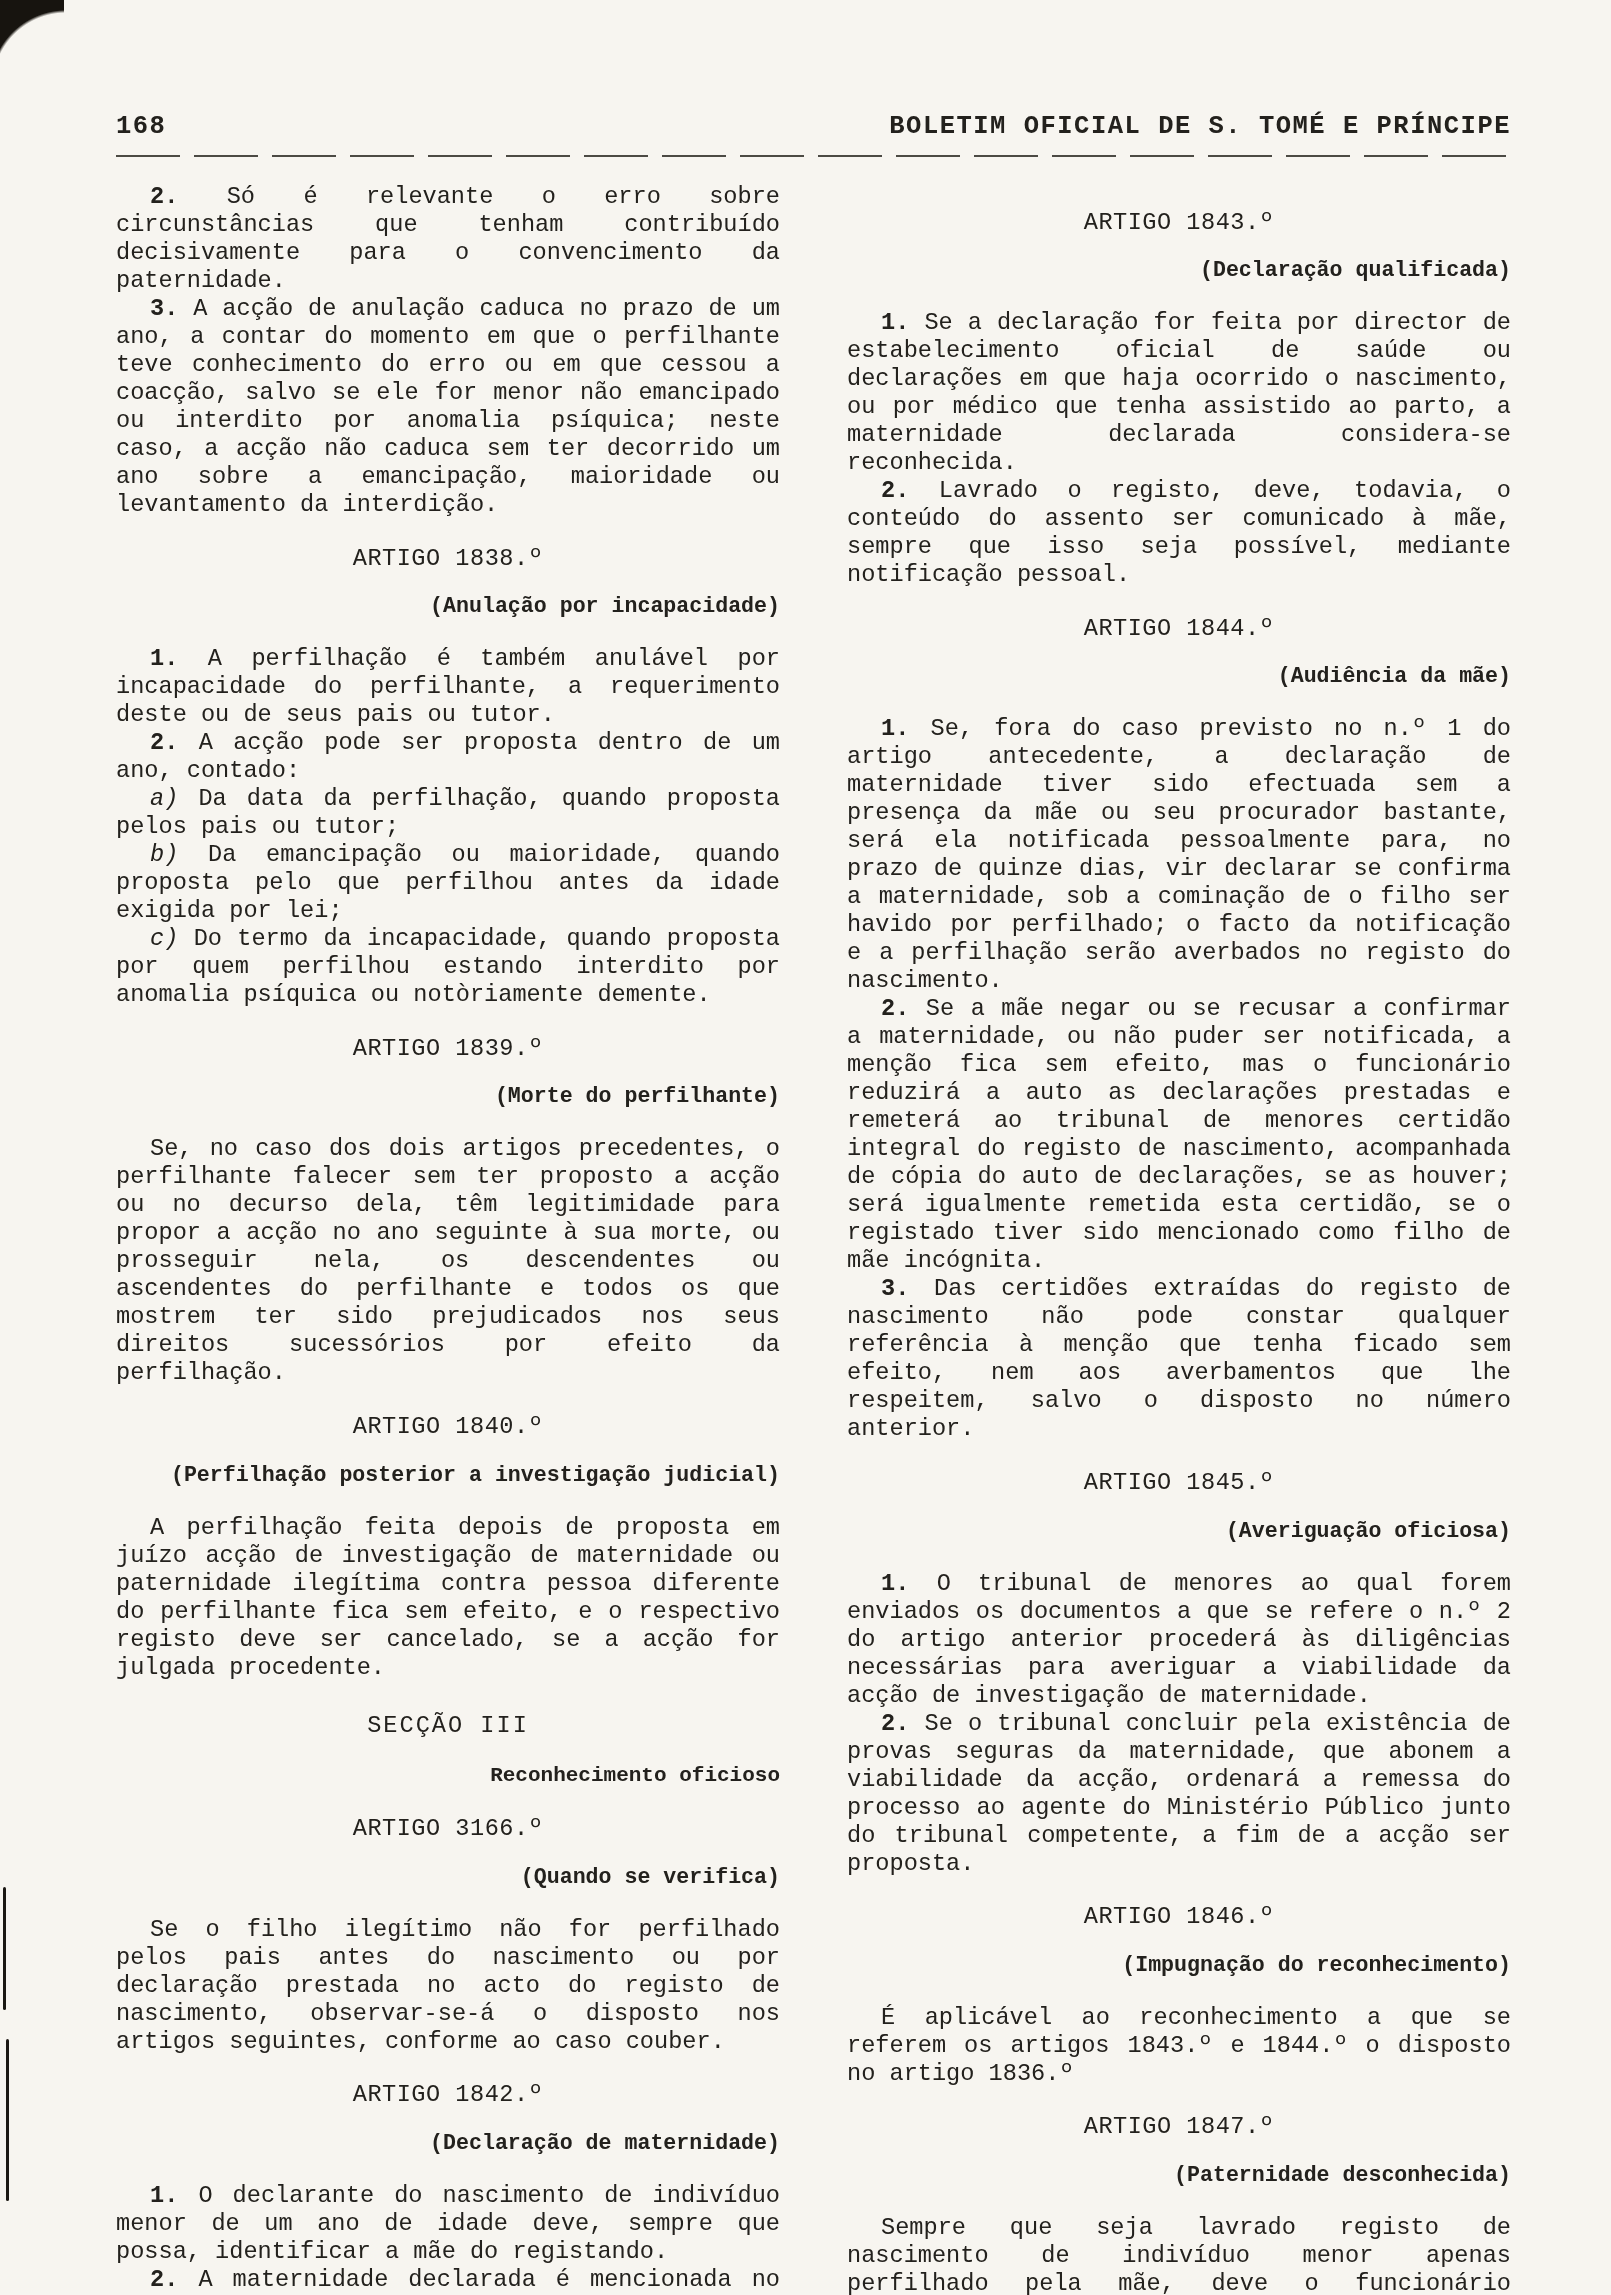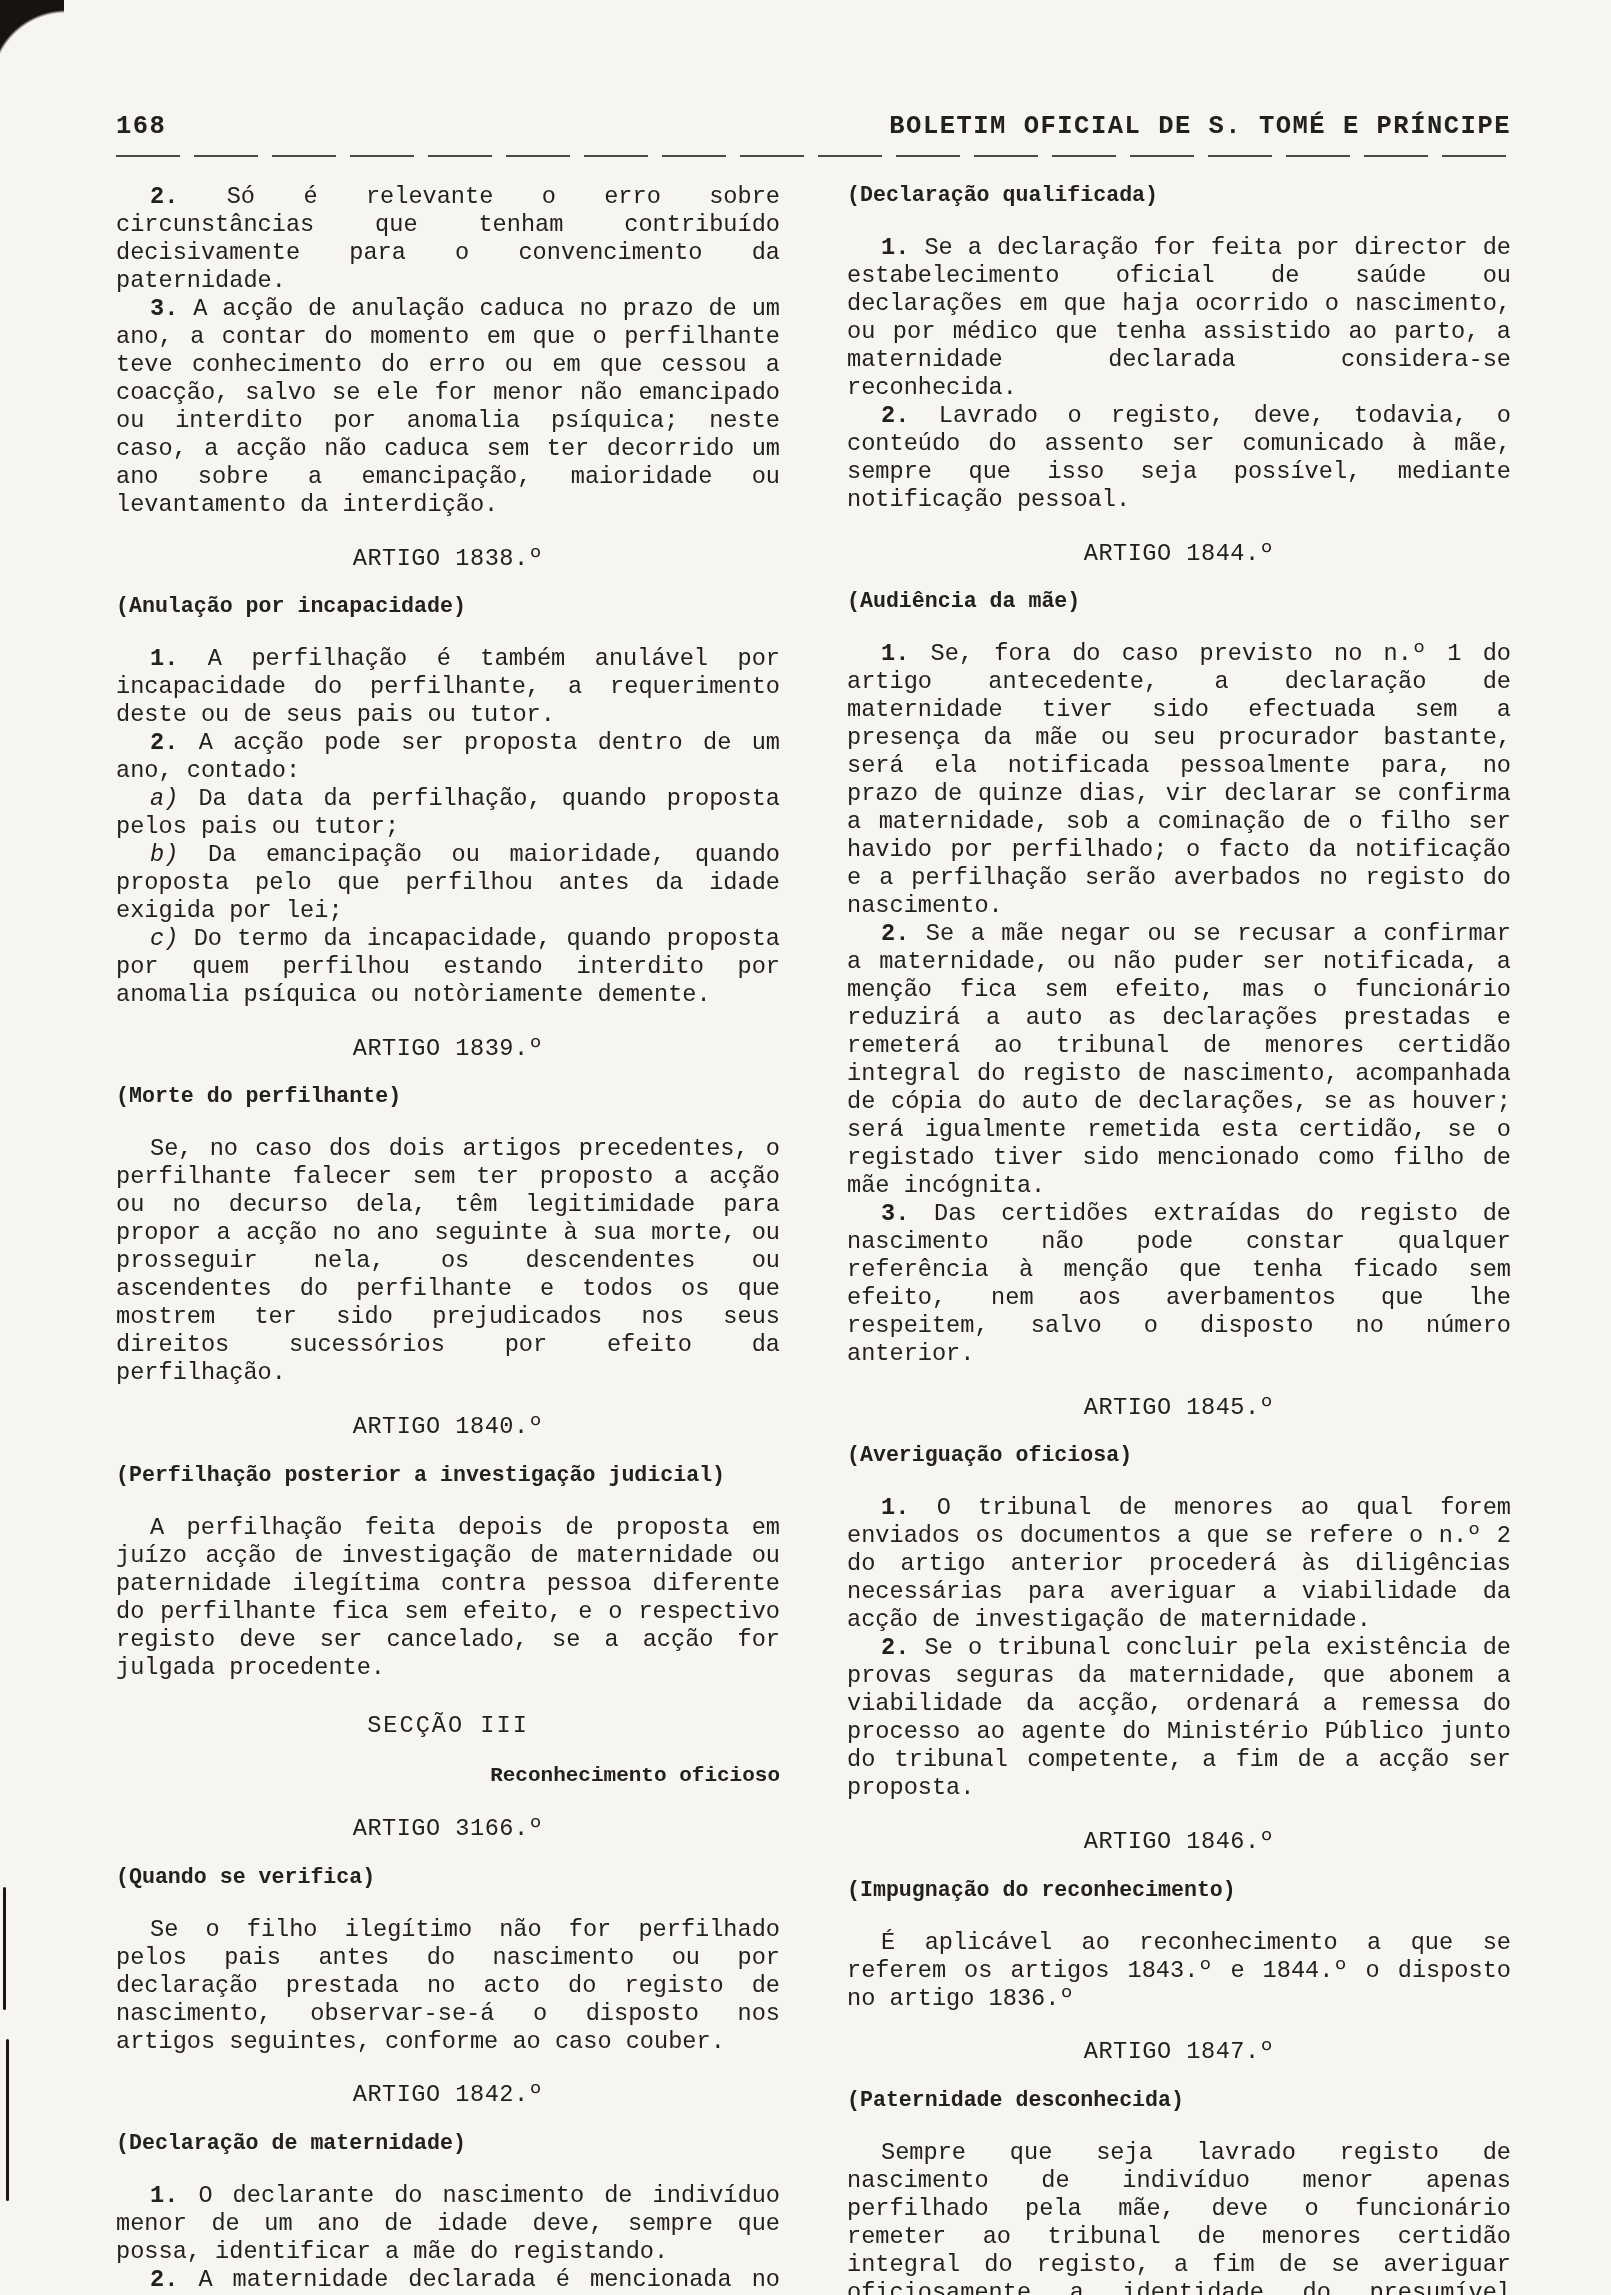--- a/index.html
+++ b/index.html
@@ -66,21 +66,21 @@
   }
   .num { font-weight: bold; }
   .marker { font-style: italic; }
   .artigo {
     text-align: center;
     text-indent: 0;
     margin: 25.5px 0 21.6px 0;
     letter-spacing: 0.5px;
   }
   .sub {
-    text-align: left;
+    text-align: right;
     font-weight: bold;
     font-size: 21.6px;
     line-height: 25.5px;
     margin: 0 0 25.5px 0;
   }
   .section {
     text-align: center;
     letter-spacing: 2px;
     margin: 30.5px 0 21.6px 0;
   }
@@ -127,20 +127,21 @@
           <div class="section-title">Reconhecimento oficioso</div>
           <div class="artigo">ARTIGO 3166.º</div>
           <div class="sub">(Quando se verifica)</div>
           <p class="para">Se o filho ilegítimo não for perfilhado pelos pais antes do nascimento ou por declaração prestada no acto do registo de nascimento, observar-se-á o disposto nos artigos seguintes, conforme ao caso couber.</p>
           <div class="artigo">ARTIGO 1842.º</div>
           <div class="sub">(Declaração de maternidade)</div>
           <p class="para"><span class="num">1.</span> <span>O declarante do nascimento de indivíduo menor de um ano de idade deve, sempre que possa, identificar a mãe do registando.</span></p>
           <p class="para"><span class="num">2.</span> <span>A maternidade declarada é mencionada no registo, ainda que a mãe não esteja presente nem representada por procurador bastante.</span></p>
         </div>
       <div class="col">
+          <div class="artigo">ARTIGO 1843.º</div>
           <div class="sub">(Declaração qualificada)</div>
           <p class="para"><span class="num">1.</span> <span>Se a declaração for feita por director de estabelecimento oficial de saúde ou declarações em que haja ocorrido o nascimento, ou por médico que tenha assistido ao parto, a maternidade declarada considera-se reconhecida.</span></p>
           <p class="para"><span class="num">2.</span> <span>Lavrado o registo, deve, todavia, o conteúdo do assento ser comunicado à mãe, sempre que isso seja possível, mediante notificação pessoal.</span></p>
           <div class="artigo">ARTIGO 1844.º</div>
           <div class="sub">(Audiência da mãe)</div>
           <p class="para"><span class="num">1.</span> <span>Se, fora do caso previsto no n.º 1 do artigo antecedente, a declaração de maternidade tiver sido efectuada sem a presença da mãe ou seu procurador bastante, será ela notificada pessoalmente para, no prazo de quinze dias, vir declarar se confirma a maternidade, sob a cominação de o filho ser havido por perfilhado; o facto da notificação e a perfilhação serão averbados no registo do nascimento.</span></p>
           <p class="para"><span class="num">2.</span> <span>Se a mãe negar ou se recusar a confirmar a maternidade, ou não puder ser notificada, a menção fica sem efeito, mas o funcionário reduzirá a auto as declarações prestadas e remeterá ao tribunal de menores certidão integral do registo de nascimento, acompanhada de cópia do auto de declarações, se as houver; será igualmente remetida esta certidão, se o registado tiver sido mencionado como filho de mãe incógnita.</span></p>
           <p class="para"><span class="num">3.</span> <span>Das certidões extraídas do registo de nascimento não pode constar qualquer referência à menção que tenha ficado sem efeito, nem aos averbamentos que lhe respeitem, salvo o disposto no número anterior.</span></p>
           <div class="artigo">ARTIGO 1845.º</div>
           <div class="sub">(Averiguação oficiosa)</div>

